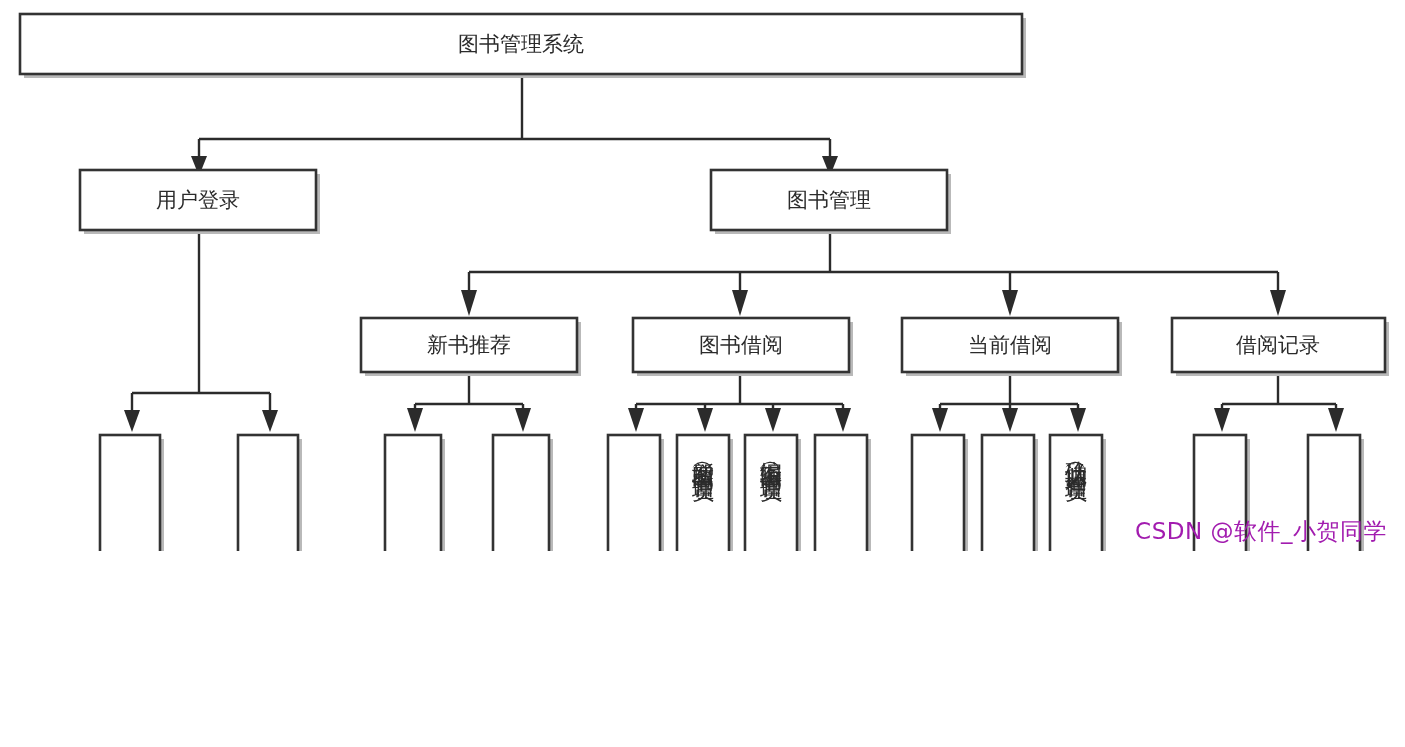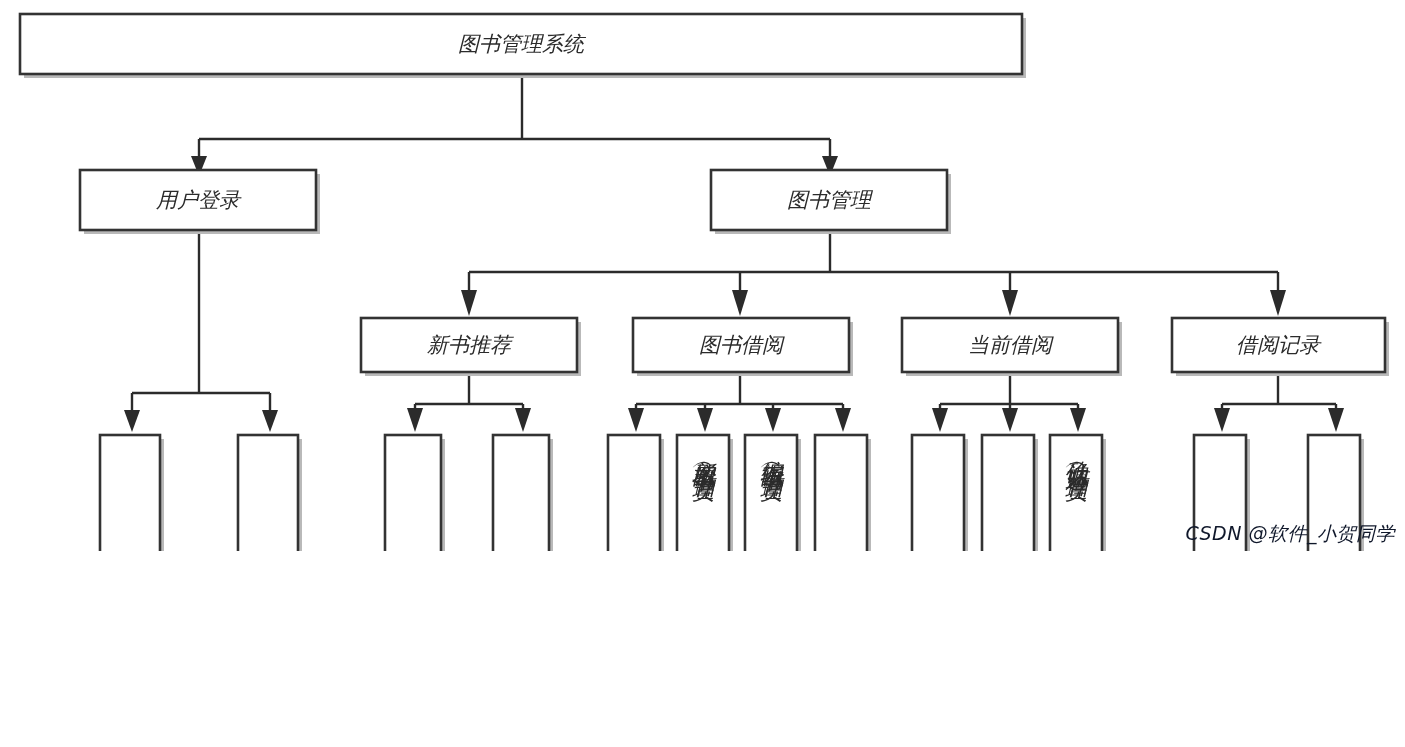--- a/index.html
+++ b/index.html
@@ -9,21 +9,20 @@
   }
   body {
     font-family: "DejaVu Sans", "Liberation Sans", sans-serif;
   }
   #diagram-root {
     position: relative;
     width: 1405px;
     height: 551px;
     background: #ffffff;
     overflow: hidden;
-    font-style: italic;
   }
   svg#tree-svg {
     position: absolute;
     left: 0;
     top: 0;
     width: 1405px;
     height: 747px;
     display: block;
   }
   .node-box {
@@ -47,25 +46,25 @@
   }
   .node-label-h {
     font-family: "DejaVu Sans", "Liberation Sans", sans-serif;
     font-size: 21px;
     fill: #2b2b2b;
     text-anchor: middle;
     dominant-baseline: middle;
   }
   .watermark {
     position: absolute;
-    right: 10px;
+    right: 18px;
     bottom: 4px;
     font-family: "DejaVu Sans", "Liberation Sans", sans-serif;
-    font-size: 19px;
-    color: #0f172a;
+    font-size: 23px;
+    color: #a21caf;
     white-space: nowrap;
     letter-spacing: 0.5px;
     pointer-events: none;
   }
   .vlabel-wrap {
     position: absolute;
     display: flex;
     align-items: center;
     justify-content: center;
     pointer-events: none;

